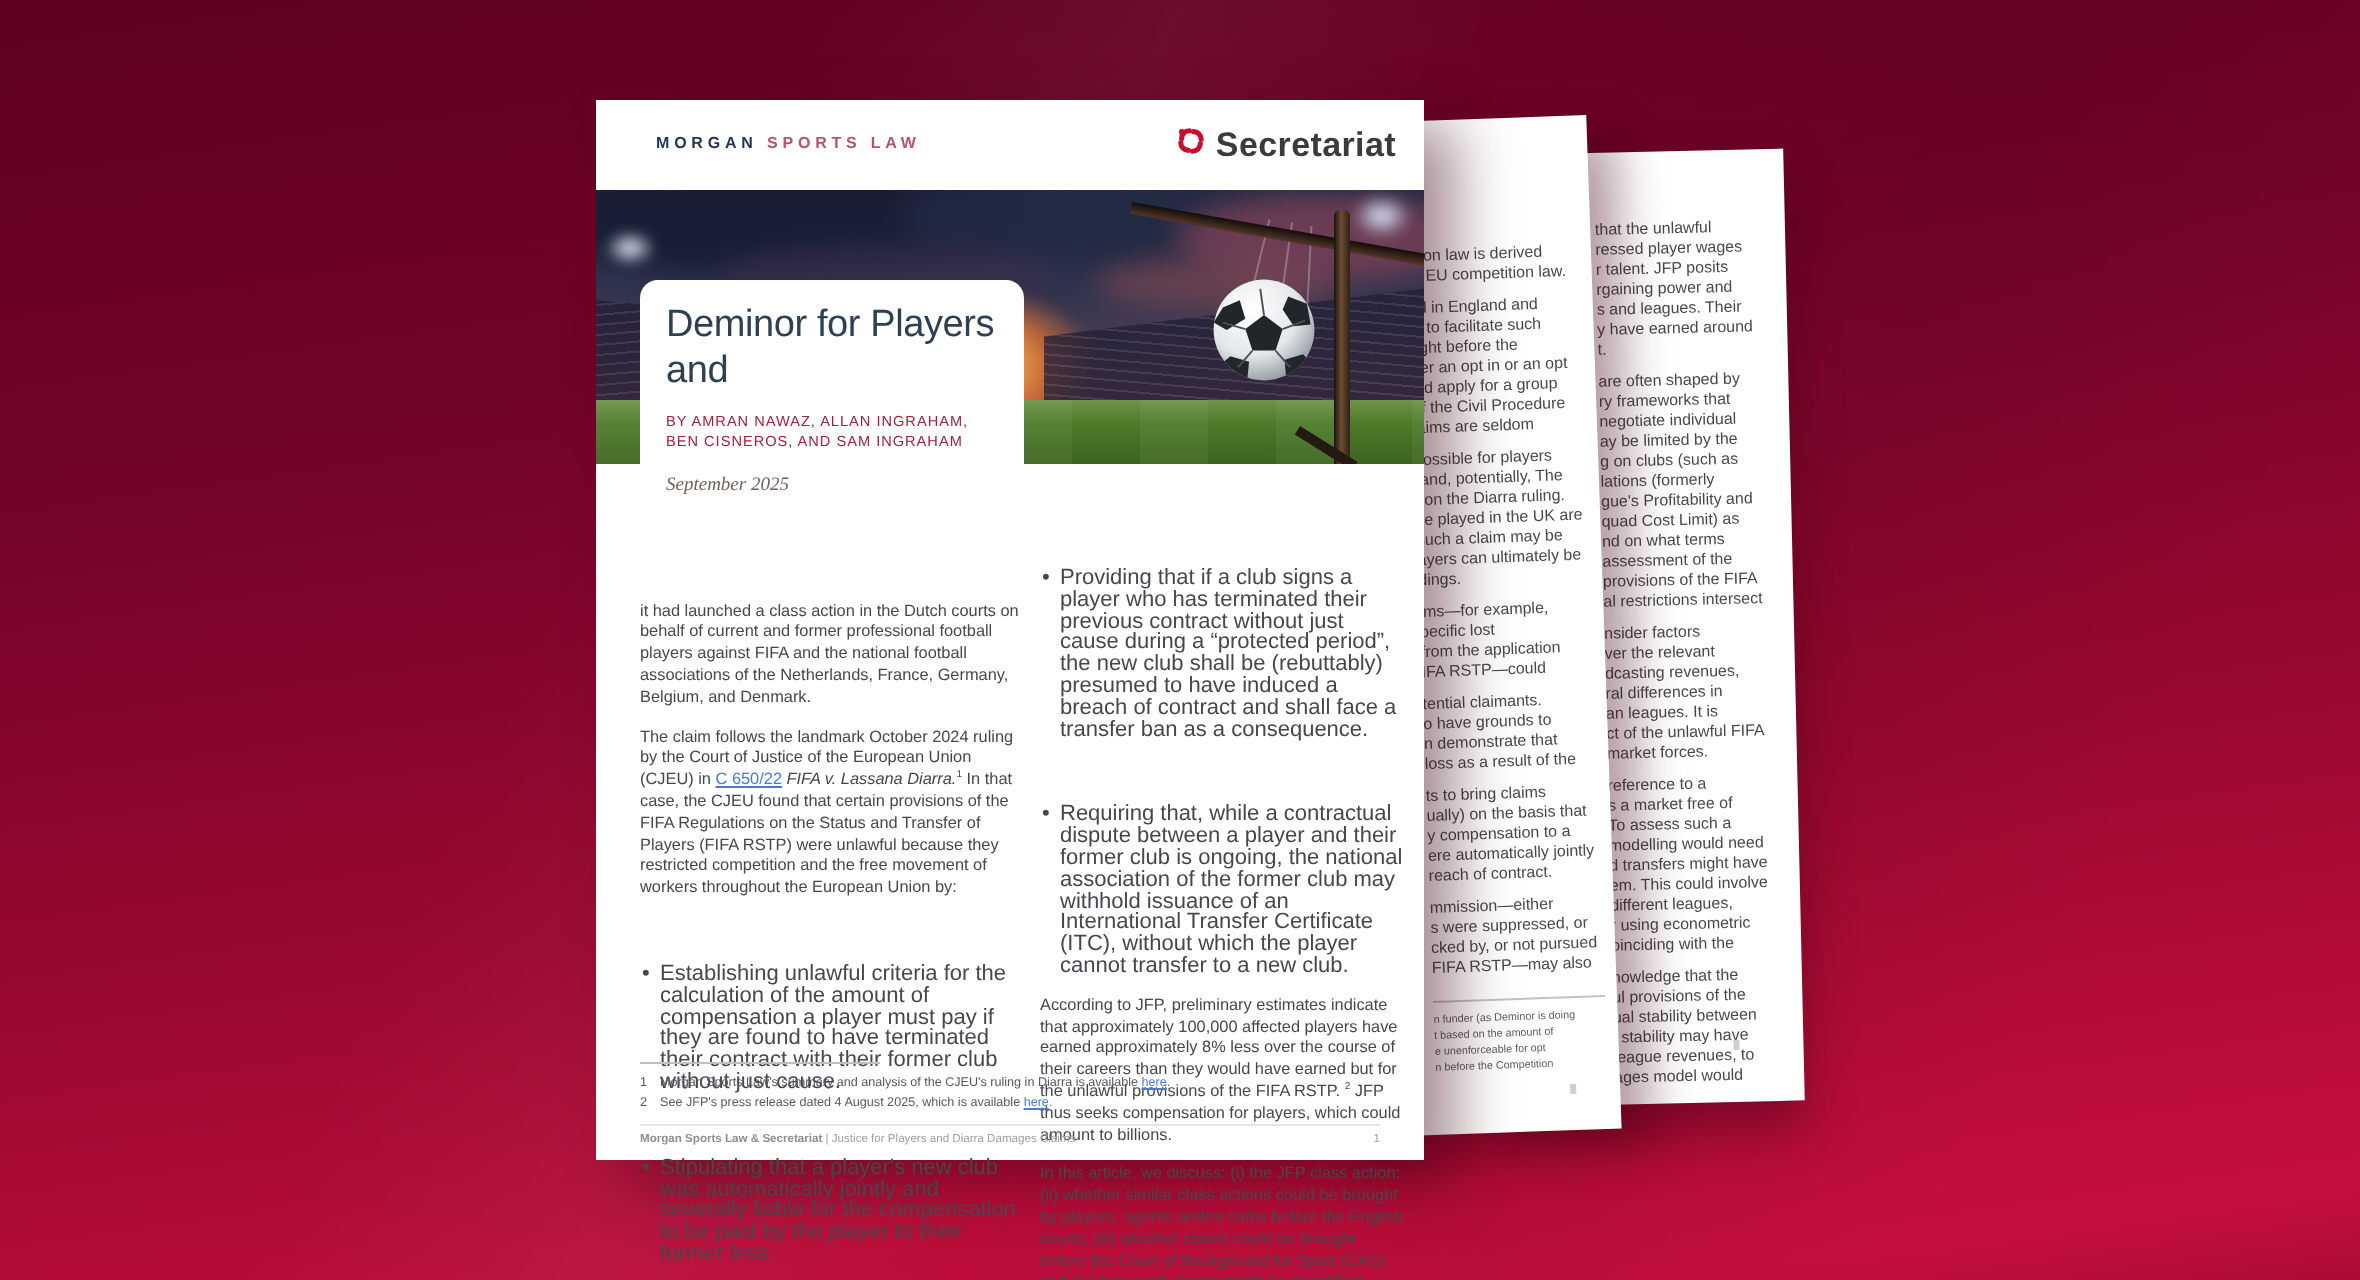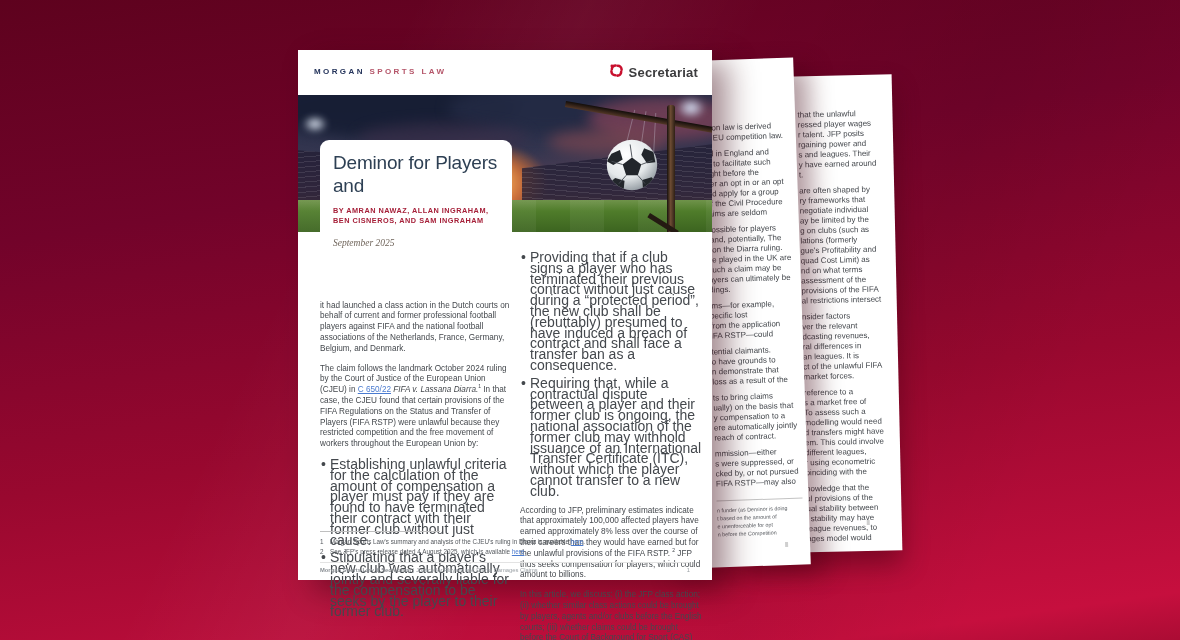--- a/index.html
+++ b/index.html
@@ -25,25 +25,25 @@
 
   .fragcol{position:absolute;}
   .pfrag{margin-bottom:6px;}
   .fline{font-size:8px;line-height:10px;color:#45494e;white-space:nowrap;}
   .fnfrag .fline{font-size:5.4px;line-height:8px;color:#5a5e63;}
   .fn-divider{position:absolute;height:1px;background:#c3c3c3;}
   .pagemark{position:absolute;width:3px;height:5px;background:#cfcfcf;}
 
   
   .p1-header{position:absolute;left:0;top:0;width:100%;height:45px;background:#fff;}
-  .brand-morgan{position:absolute;left:16px;top:17px;font-size:8px;font-weight:bold;letter-spacing:2.4px;}
+  .brand-morgan{position:absolute;left:30px;top:17px;font-size:8px;font-weight:bold;letter-spacing:2.4px;}
   .brand-morgan .m1{color:#26355c;}
   .brand-morgan .m2{color:#b5566a;font-weight:bold;}
   .brand-sec{position:absolute;right:14px;top:12px;display:flex;align-items:center;gap:4px;}
-  .brand-sec .sec-text{font-size:13px;font-weight:bold;color:#3b3b3d;letter-spacing:.2px;}
+  .brand-sec .sec-text{font-size:17px;font-weight:bold;color:#3b3b3d;letter-spacing:.2px;}
 
   
   .hero{position:absolute;left:0;top:45px;width:414px;height:137px;overflow:hidden;background:#26304b;}
   .sky{position:absolute;inset:0;background:linear-gradient(180deg,#212a44 0%,#33354f 40%,#5a4156 68%,#8a5340 88%,#a2653c 100%);}
   .glow{position:absolute;left:85px;top:30px;width:190px;height:115px;
     background:radial-gradient(closest-side,#ffeeb0 0%,#ffb558 22%,rgba(255,130,45,.65) 48%,rgba(255,110,40,0) 75%);
     filter:blur(2px);}
   .cloud{position:absolute;border-radius:50%;filter:blur(7px);}
   .c1{left:-30px;top:-18px;width:250px;height:62px;background:#161d33;opacity:.9;}
   .c2{left:150px;top:-10px;width:200px;height:48px;background:#232a44;opacity:.85;}
@@ -71,33 +71,33 @@
   .net{position:absolute;width:1px;background:rgba(225,232,245,.30);}
   .n1{left:330px;top:14px;height:52px;transform:rotate(14deg);}
   .n2{left:344px;top:16px;height:50px;transform:rotate(8deg);}
   .n3{left:356px;top:18px;height:48px;transform:rotate(3deg);}
   .ball{position:absolute;left:306px;top:42px;}
 
   
   .title-card{position:absolute;left:22px;top:90px;width:192px;height:160px;background:#fff;
     border-radius:9px 9px 0 0;padding:11px 0 0 13px;box-sizing:border-box;z-index:5;}
   .article-title{font-size:19px;line-height:23px;color:#2e4054;letter-spacing:-.2px;}
-  .authors{margin-top:9px;font-size:7.3px;line-height:9.5px;font-weight:bold;color:#a62039;letter-spacing:.5px;}
+  .authors{margin-top:9px;font-size:7.3px;line-height:9.5px;font-weight:normal;color:#a62039;letter-spacing:.5px;}
   .date{margin-top:13px;font-family:Liberation Serif, serif;font-style:italic;font-size:9.5px;color:#6f645a;}
 
   
   .col{position:absolute;top:202px;}
   .col1{left:22px;width:190px;}
   .col2{left:222px;width:182px;}
   .section-heading{font-size:15.5px;color:#1b2530;margin:0 0 9px 0;font-weight:normal;}
   .para{font-size:8.2px;line-height:10.8px;color:#44484d;margin:0 0 9px 0;}
   .para a{color:#4a7bd0;text-decoration:underline;}
   .para .case{font-style:italic;margin-top:12px;}
   sup{font-size:5px;vertical-align:super;line-height:0;}
-  .bullet{position:relative;padding-left:10px;font-size:14px;line-height:10.8px;color:#44484d;margin-bottom:7px;}
+  .bullet{position:relative;padding-left:10px;font-size:11px;line-height:10.8px;color:#44484d;margin-bottom:7px;margin-top:32px;}
   .bullet::before{content:"\2022";position:absolute;left:1px;color:#44484d;}
 
   
   .p1-fn-divider{position:absolute;left:22px;top:481px;width:120px;height:1px;background:#bfbfbf;}
   .p1-footnotes{position:absolute;left:22px;top:487px;width:382px;}
   .fn-row{font-size:6.3px;line-height:9.5px;color:#55595e;display:flex;}
   .fn-row .fn-num{width:10px;flex:none;}
   .fn-row a{color:#4a7bd0;text-decoration:underline;}
   .p1-footer{position:absolute;left:22px;top:512px;width:370px;border-top:1px solid #e3e3e3;padding-top:4px;
     font-size:5.8px;color:#9aa0a5;display:flex;justify-content:space-between;}
@@ -307,21 +307,21 @@
       <div>BEN CISNEROS, AND SAM INGRAHAM</div>
     </div>
     <div class="date">September 2025</div>
   </div>
 
   <div class="col col1">
     <h2 class="section-heading">Background</h2>
     <p class="para">On 4 August 2025, the newly created Dutch foundation Justice for Players (JFP) announced that it had launched a class action in the Dutch courts on behalf of current and former professional football players against FIFA and the national football associations of the Netherlands, France, Germany, Belgium, and Denmark.</p>
     <p class="para"><span>The claim follows the landmark October 2024 ruling by the Court of Justice of the European Union (CJEU) in </span><a href="#">C 650/22</a><span class="case"> FIFA v. Lassana Diarra.</span><sup>1</sup><span> In that case, the CJEU found that certain provisions of the FIFA Regulations on the Status and Transfer of Players (FIFA RSTP) were unlawful because they restricted competition and the free movement of workers throughout the European Union by:</span></p>
     <div class="bullet">Establishing unlawful criteria for the calculation of the amount of compensation a player must pay if they are found to have terminated their contract with their former club without just cause.</div>
-    <div class="bullet">Stipulating that a player's new club was automatically jointly and severally liable for the compensation to be seeks by the player to their former club.</div>
+    <div class="bullet">Stipulating that a player's new club was automatically jointly and severally liable for the compensation to be paid by the player to their former less.</div>
   </div>
 
   <div class="col col2">
     <div class="bullet">Providing that if a club signs a player who has terminated their previous contract without just cause during a “protected period”, the new club shall be (rebuttably) presumed to have induced a breach of contract and shall face a transfer ban as a consequence.</div>
     <div class="bullet">Requiring that, while a contractual dispute between a player and their former club is ongoing, the national association of the former club may withhold issuance of an International Transfer Certificate (ITC), without which the player cannot transfer to a new club.</div>
     <p class="para" style="margin-top:9px;"><span>According to JFP, preliminary estimates indicate that approximately 100,000 affected players have earned approximately 8% less over the course of their careers than they would have earned but for the unlawful provisions of the FIFA RSTP. </span><sup>2</sup><span> JFP thus seeks compensation for players, which could amount to billions.</span></p>
     <p class="para">In this article, we discuss: (i) the JFP class action; (ii) whether similar class actions could be brought by players, agents and/or clubs before the English courts; (iii) whether claims could be brought before the Court of Background for Sport (CAS) and (iv) how such claims might be quantified.</p>
   </div>
 
   <div class="p1-fn-divider"></div>

